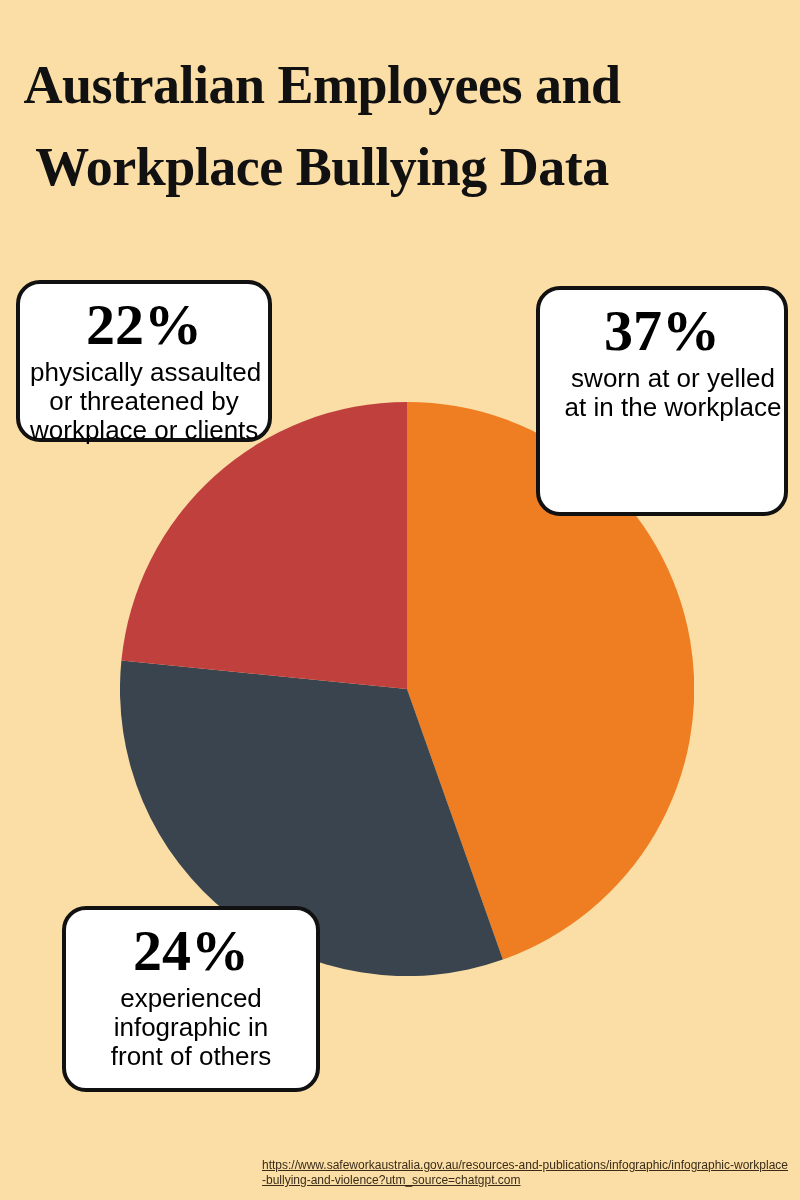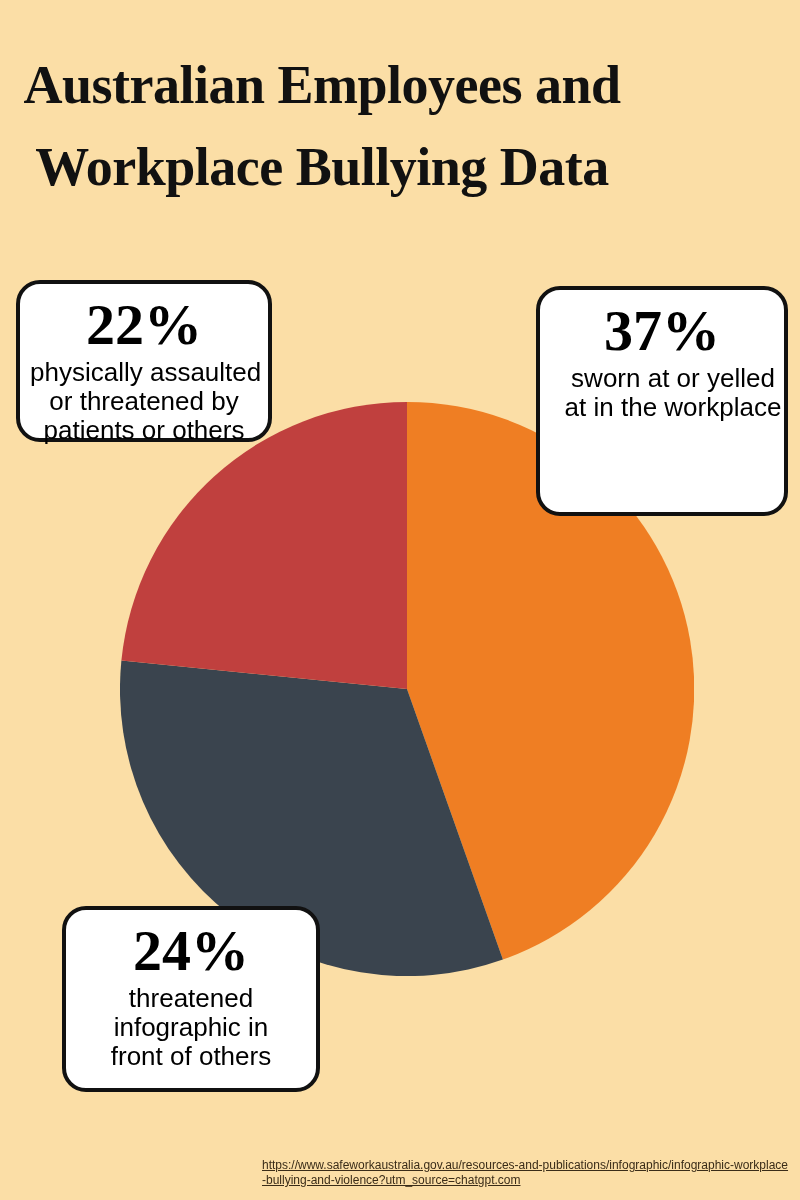--- a/index.html
+++ b/index.html
@@ -141,32 +141,32 @@
       <path d="M 287 287 L 382.9 557.6 A 287 287 0 0 1 1.4 258.5 Z" fill="#3A444E"></path>
 
       <path d="M 287 287 L 1.4 258.5 A 287 287 0 0 1 287 0 Z" fill="#C0403E"></path>
     </svg>
   </div>
 
   <div class="stat-card" id="card-assaulted">
     <div class="stat-pct">22%</div>
     <div class="stat-desc">physically assaulted</div>
     <div class="stat-desc">or threatened by</div>
-    <div class="stat-desc">patients or others</div>
+    <div class="stat-desc">workplace or clients</div>
   </div>
 
   <div class="stat-card" id="card-sworn">
     <div class="stat-pct">37%</div>
     <div class="stat-desc">sworn at or yelled</div>
     <div class="stat-desc">at in the workplace</div>
   </div>
 
   <div class="stat-card" id="card-humiliation">
     <div class="stat-pct">24%</div>
-    <div class="stat-desc">threatened</div>
+    <div class="stat-desc">experienced</div>
     <div class="stat-desc">infographic in</div>
     <div class="stat-desc">front of others</div>
   </div>
 
   <div class="source-block">
     <span class="source-link">https://www.safeworkaustralia.gov.au/resources-and-publications/infographic/infographic-workplace-bullying-and-violence?utm_source=chatgpt.com</span>
   </div>
 
 </div>
 

